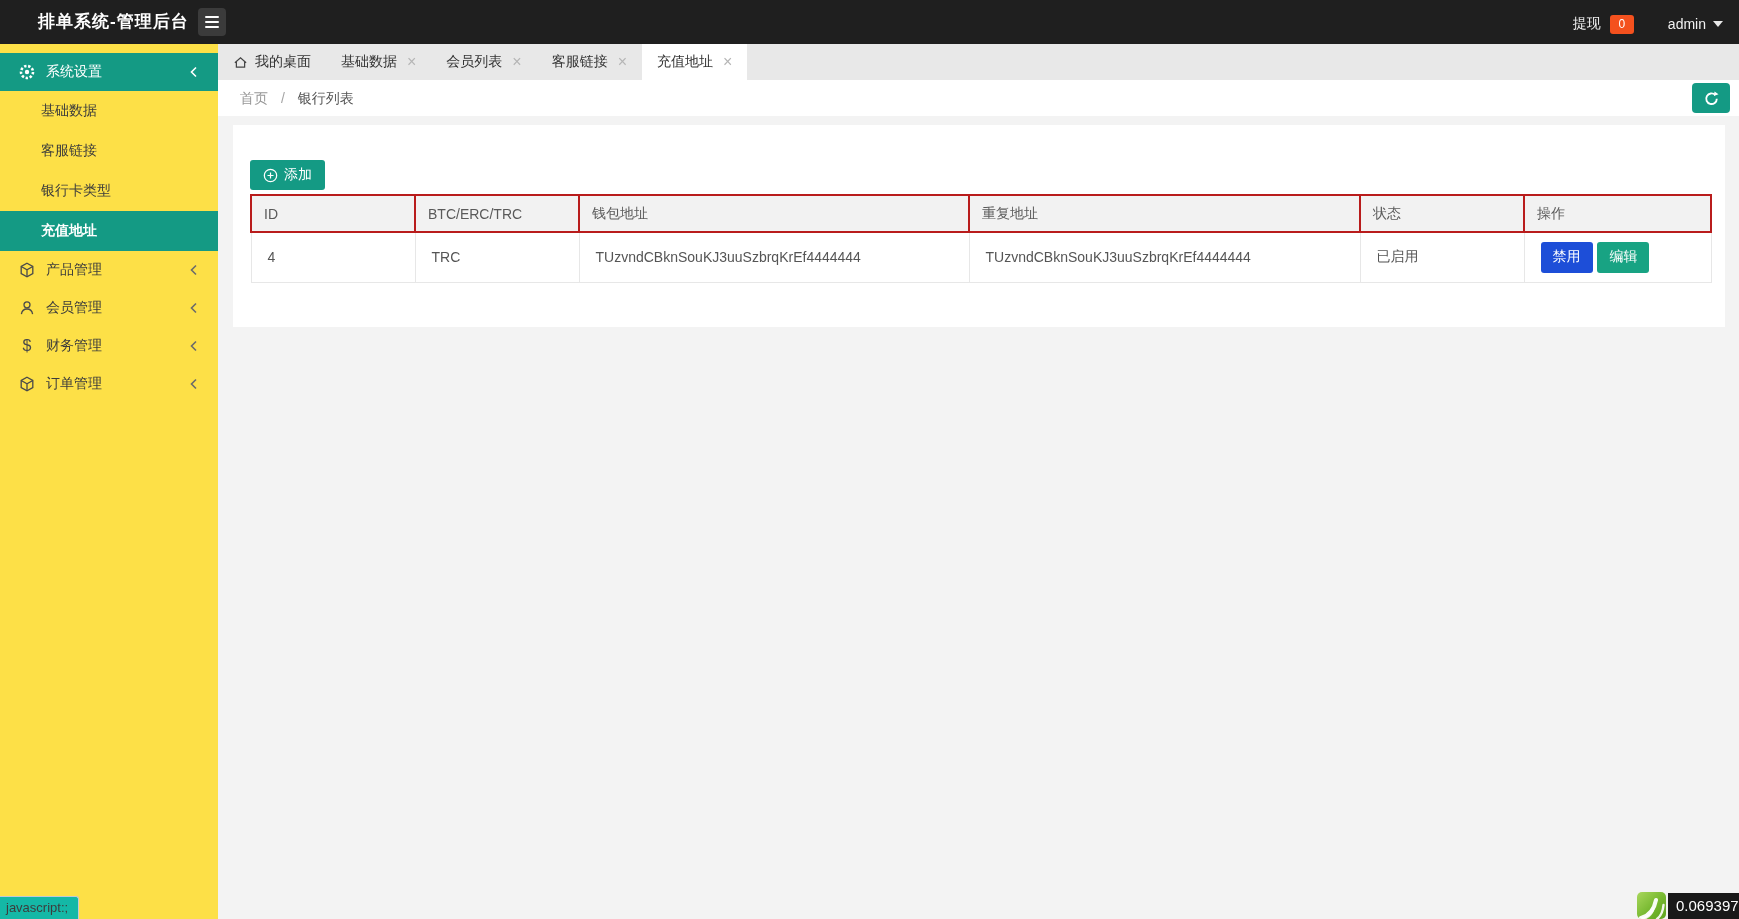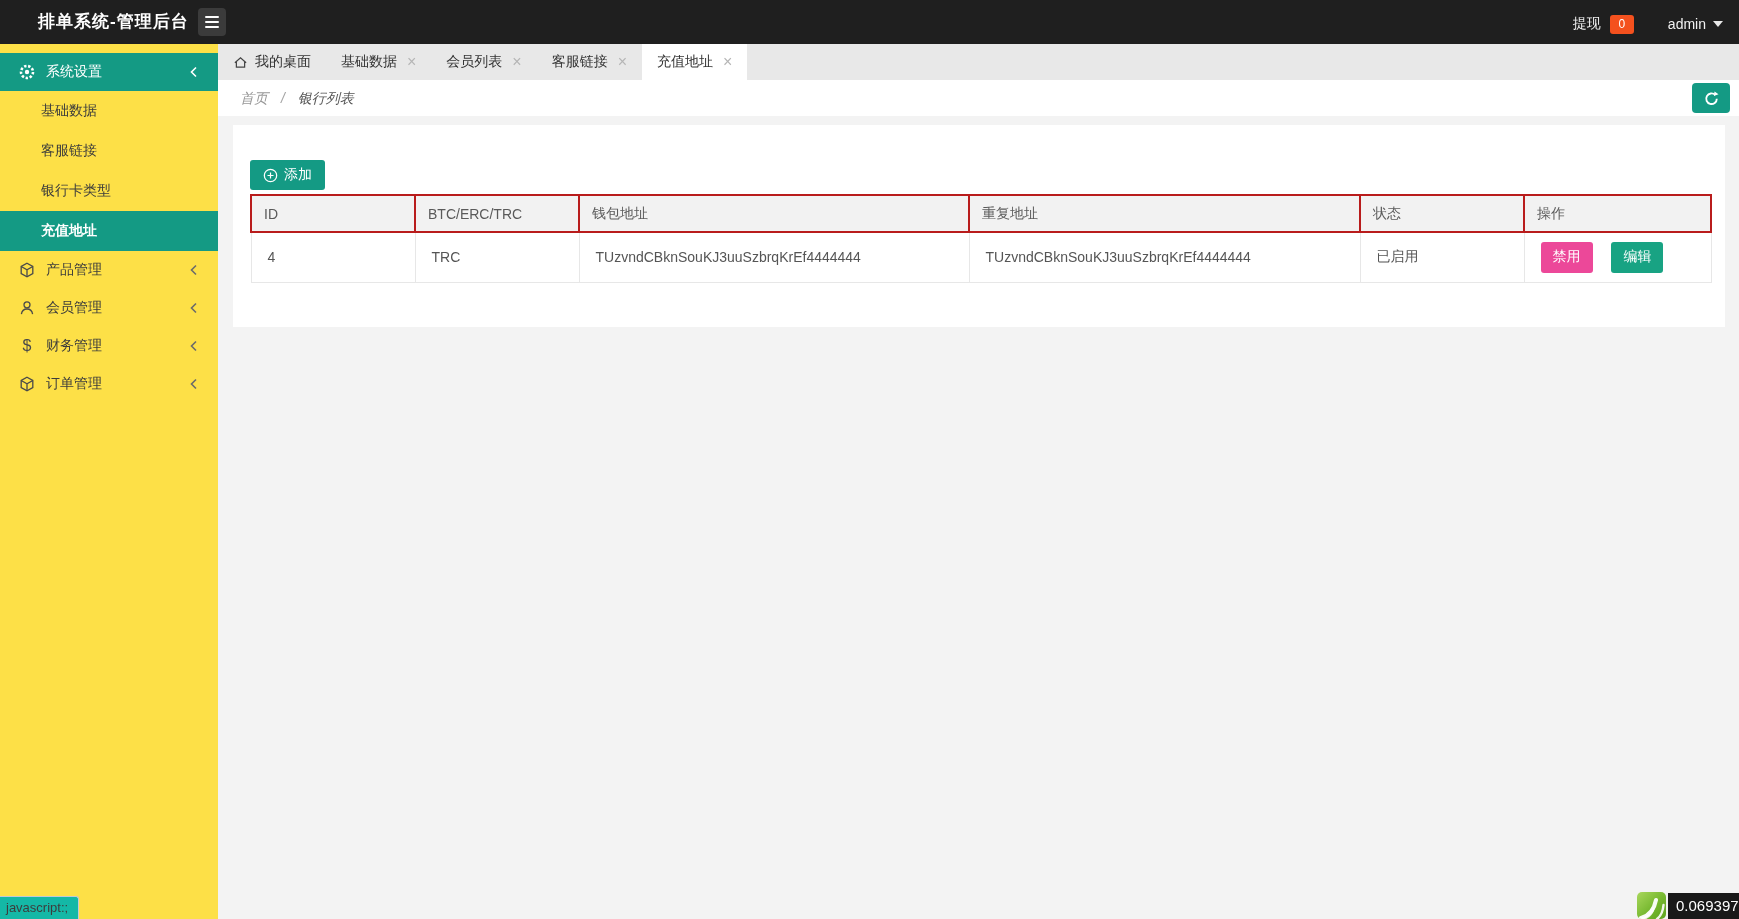--- a/index.html
+++ b/index.html
@@ -35,21 +35,21 @@
 
   
   .tabstrip { position:absolute; left:218px; top:44px; width:1521px; height:36px; background:#e8e8e8;
     display:flex; align-items:stretch; z-index:10; }
   .tab { display:flex; align-items:center; padding:0 15px; font-size:14px; color:#333; cursor:pointer; }
   .tab.active { background:#ffffff; }
   .tab .ticon { width:15px; height:15px; margin-right:7px; color:#444; }
   .tab .tclose { margin-left:10px; color:#b5b5b5; font-size:16px; line-height:14px; cursor:pointer; }
 
   
-  .crumbbar { position:absolute; left:218px; top:80px; width:1521px; height:36px; background:#ffffff; z-index:9;font-style:italic; }
+  .crumbbar { position:absolute; left:218px; top:80px; width:1521px; height:36px; background:#ffffff; z-index:9; }
   .crumbs { position:absolute; left:22px; top:0; line-height:36px; font-size:14px; }
   .crumb-home { color:#979797; cursor:pointer; }
   .crumb-sep { color:#a5a5a5; margin:0 9px; }
   .crumb-cur { color:#555; }
   .refresh-btn { position:absolute; right:9px; top:3px; width:38px; height:30px; background:#149a84;
     border:none; border-radius:4px; display:flex; align-items:center; justify-content:center; cursor:pointer; }
   .refresh-btn svg { width:17px; height:17px; }
 
   
   .content { position:absolute; left:218px; top:116px; width:1521px; height:803px; background:#f3f3f3; }
@@ -59,21 +59,21 @@
     gap:6px; cursor:pointer; font-family:inherit;margin-top:20px; }
   .add-btn svg { width:15px; height:15px; }
 
   table.grid { position:absolute; left:17px; top:69px; border-collapse:collapse; table-layout:fixed; width:1460px; background:#fff; }
   table.grid th { background:#f2f2f2; border:2px solid #b91c1c; height:37px; font-weight:normal;
     font-size:14px; color:#5a5a5a; text-align:left; padding:0 0 0 12px; }
   table.grid td { border:1px solid #e7e7e7; height:50px; font-size:14px; color:#555;
     text-align:left; padding:0 0 0 16px; white-space:nowrap; overflow:hidden; }
   .btn-op { height:31px; padding:0 12px; border:none; border-radius:3px; color:#fff; font-size:14px;
     cursor:pointer; font-family:inherit; }
-  .btn-danger { background:#ec4899; margin-right:15px; }
+  .btn-danger { background:#1d4ed8; margin-right:1px; }
   .btn-edit { background:#18a383; }
 
   
   .link-hint { position:absolute; left:0; bottom:0; background:#14b8a6; border:1px solid #c3c9d5;
     border-left:none; border-bottom:none; border-top-right-radius:3px; color:#3c3c3c; font-size:13px;
     padding:3px 10px 4px 6px; z-index:40; }
   .corner-widget { position:absolute; right:0; bottom:0; display:flex; align-items:flex-end; z-index:40; }
   .widget-icon { width:29px; height:27px; border-radius:5px; background:linear-gradient(135deg,#a9d75d 0%,#76b82f 55%,#5fa31e 100%);
     margin-right:2px; overflow:hidden; flex:none; cursor:pointer; }
   .widget-value { height:26px; line-height:26px; background:#191919; color:#ffffff; font-size:15px;

